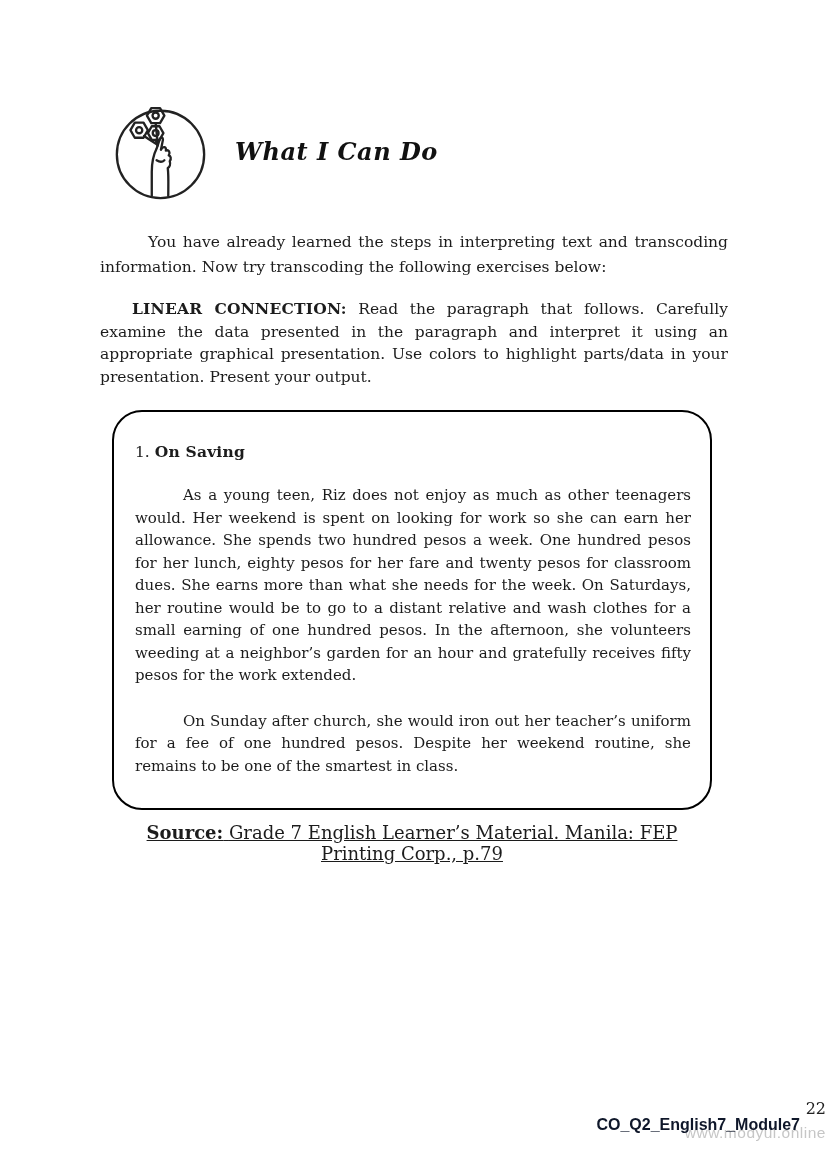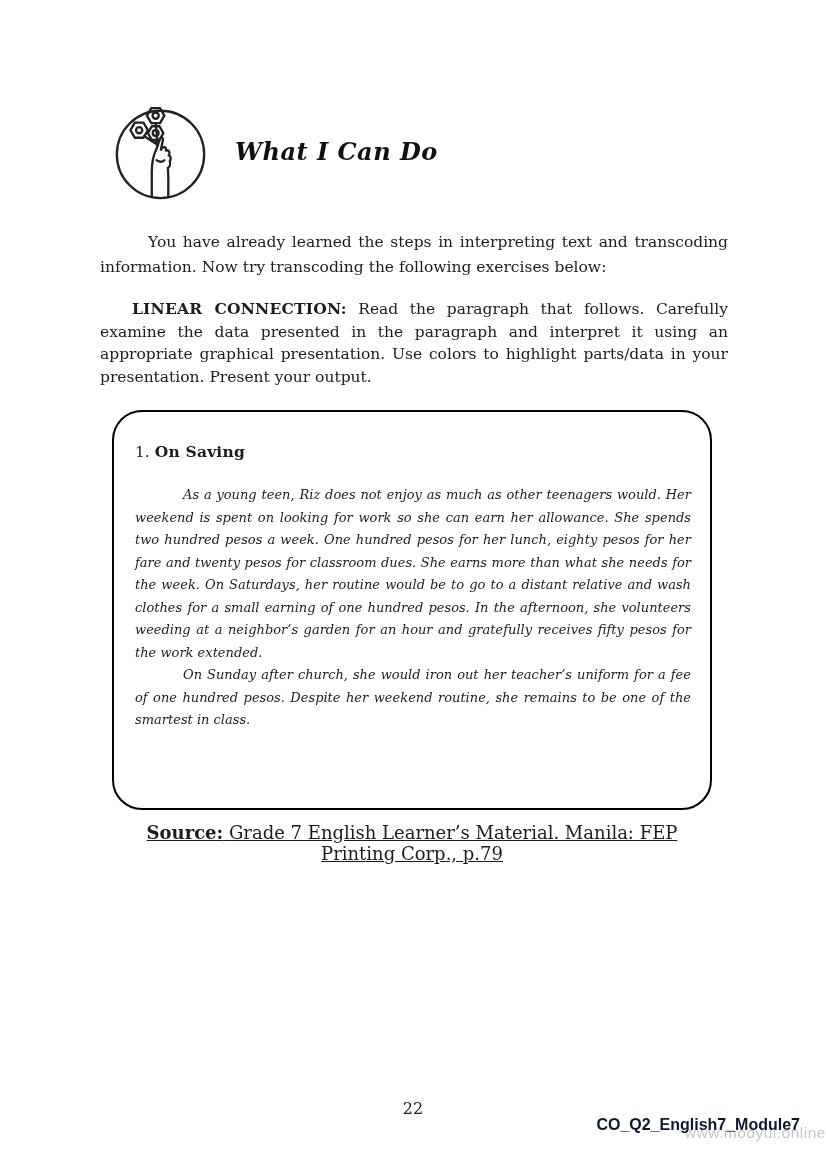--- a/index.html
+++ b/index.html
@@ -66,46 +66,45 @@
     border-radius: 30px;
     padding: 30px 19px 14px 21px;
   }
   .exercise-title {
     font-size: 15.5px;
     margin-left: 0px;
     margin-bottom: 23px;
   }
   .exercise-title b { letter-spacing: 0.2px; }
   .story-par {
-    font-size: 13px;
+    font-size: 15px;
     line-height: 22.5px;
     text-align: justify;
     text-indent: 48px;
-    font-style: italic;
   }
-  .story-par + .story-par { }
+  .story-par + .story-par { margin-top: 23px; }
 
   
   .source-line {
     position: absolute;
     left: 112px;
     top: 822px;
     width: 600px;
     text-align: center;
     font-size: 18px;
     text-decoration: underline;
   }
 
   
   .page-number {
     position: absolute;
     left: 0;
     top: 1099px;
     width: 826px;
-    text-align: center;
+    text-align: right;
     font-size: 16px;
     color: #222;
   }
   .watermark {
     position: absolute;
     left: 0;
     top: 1124px;
     width: 826px;
     text-align: right;
     font-family: "Liberation Sans", sans-serif;

